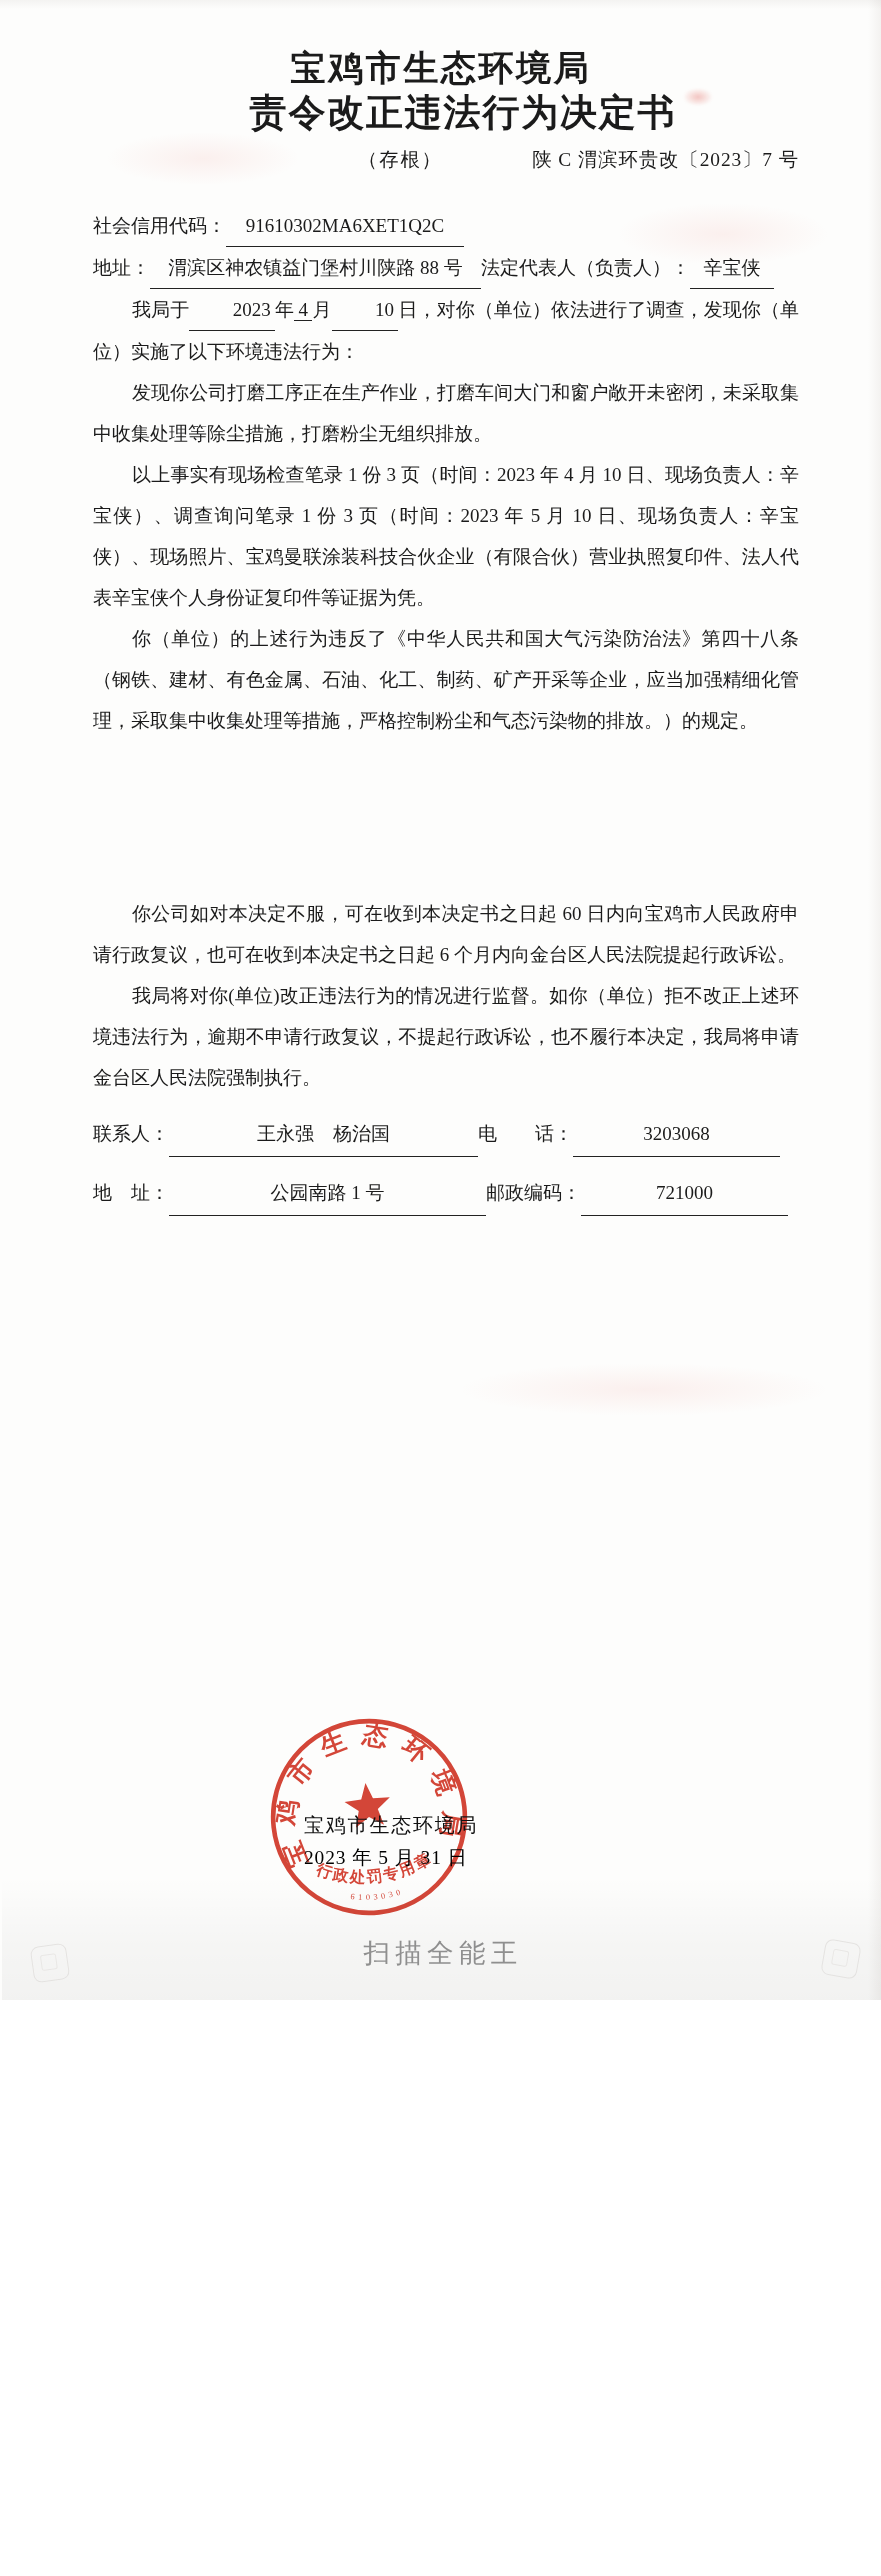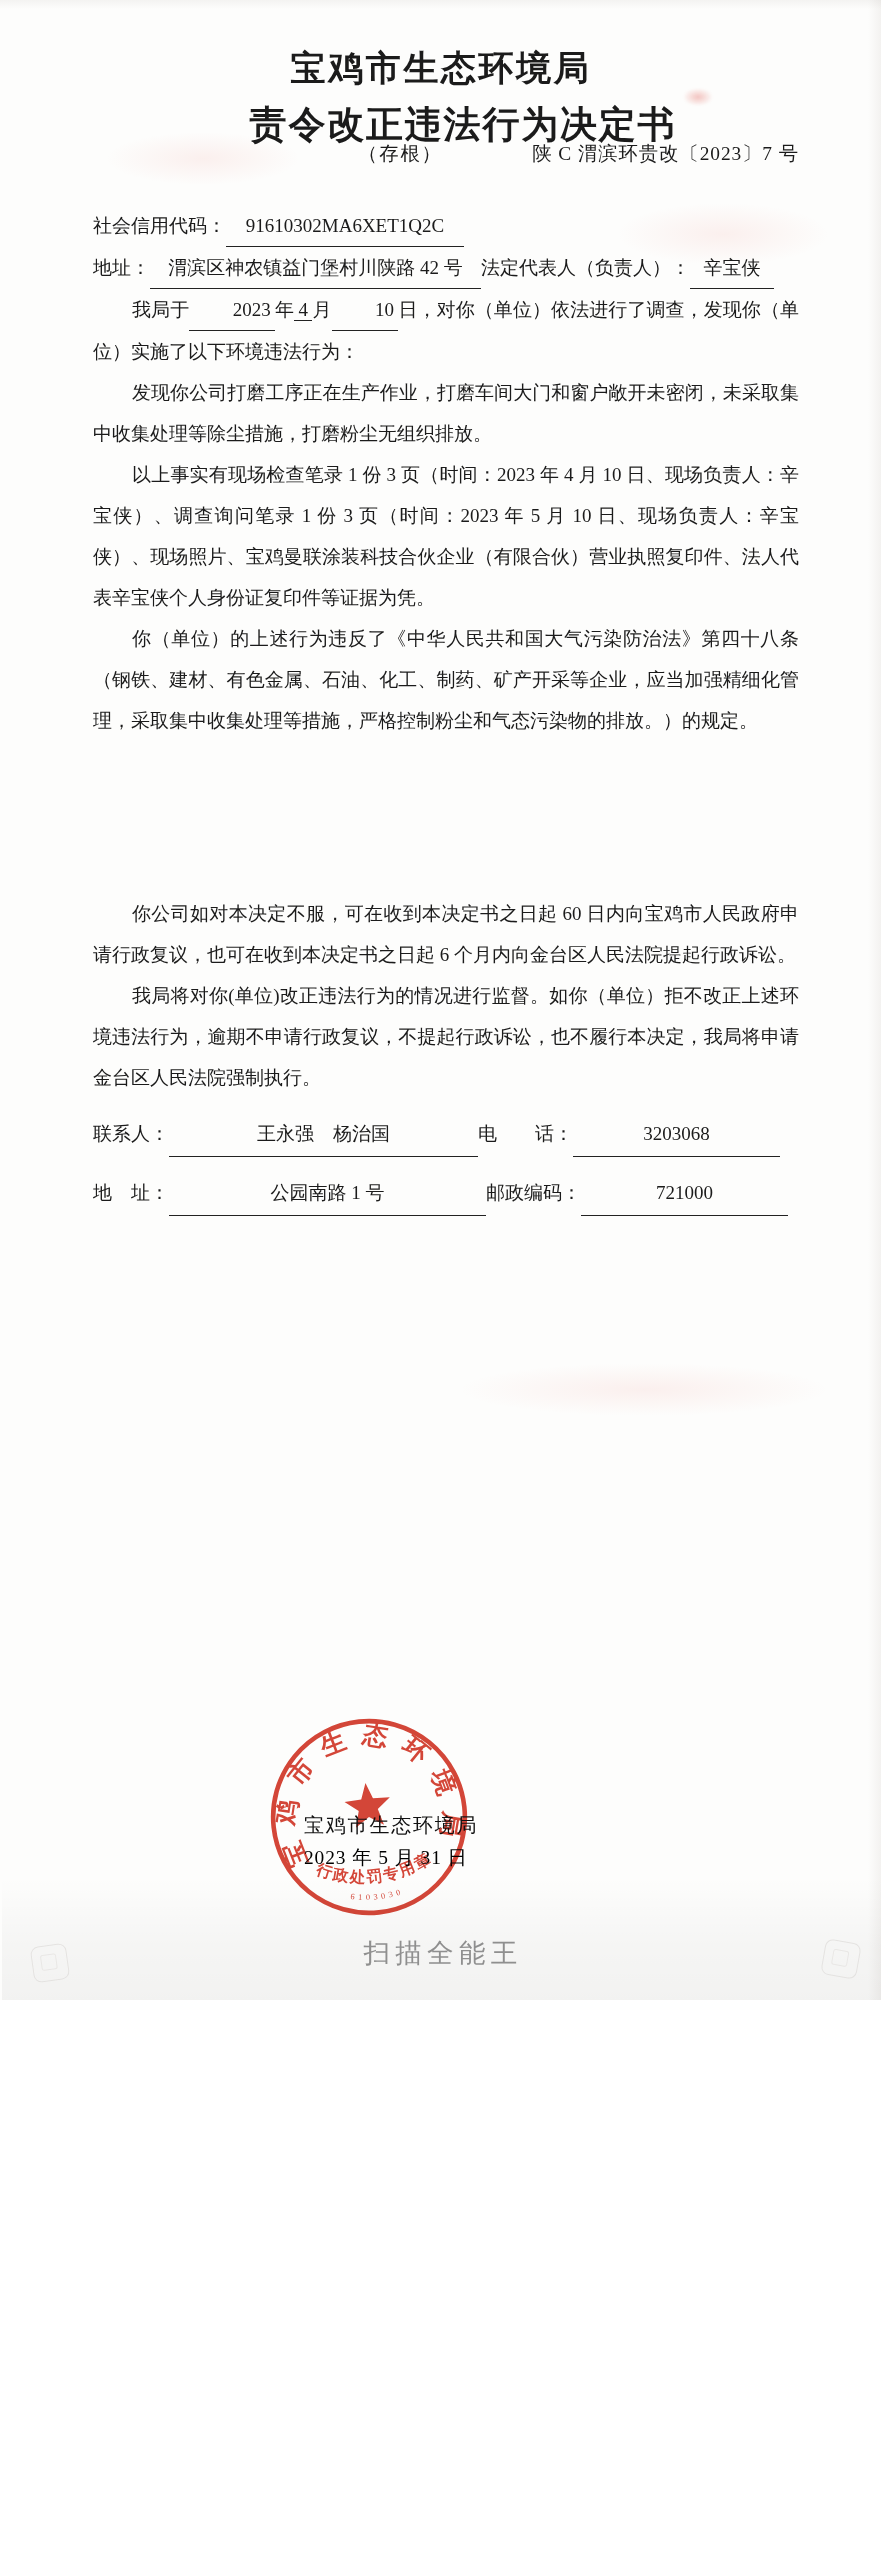--- a/index.html
+++ b/index.html
@@ -11,23 +11,23 @@
   .shade-top{position:absolute;top:0;left:0;width:100%;height:8.8px;
         background:linear-gradient(to bottom,rgba(120,110,100,0.07),rgba(0,0,0,0));pointer-events:none;}
   .artifact{position:absolute;border-radius:50%;pointer-events:none;
         background:radial-gradient(closest-side,rgba(230,120,110,0.10),rgba(230,120,110,0));}
   .red-mark{position:absolute;left:683px;top:88px;width:30px;height:17.6px;border-radius:50%;
         background:radial-gradient(closest-side,rgba(225,90,80,0.35),rgba(225,90,80,0));filter:blur(0.9px);}
   
   .hdr{position:absolute;top:46px;left:0;width:100%;text-align:center;}
   .title1{margin:0;font-size:35px;font-weight:700;letter-spacing:2.6px;line-height:44px;
         font-family:"Liberation Sans","DejaVu Sans",sans-serif;}
-  .title2{margin:12px;font-size:37px;font-weight:700;letter-spacing:1.8px;line-height:46px;
+  .title2{margin:0;font-size:37px;font-weight:700;letter-spacing:1.8px;line-height:46px;
         font-family:"Liberation Sans","DejaVu Sans",sans-serif;padding-left:44px;}
-  .subline{position:absolute;top:140px;left:93px;width:706px;display:flex;align-items:center;font-size:19.4px;}
+  .subline{position:absolute;top:146px;left:93px;width:706px;display:flex;align-items:center;font-size:19.4px;}
   .stub{margin-left:265px;letter-spacing:1.8px;}
   .docnum{margin-left:auto;letter-spacing:0.9px;}
   
   .doc{position:absolute;top:205px;left:93px;width:706px;}
   .line{margin:0;font-size:19px;line-height:41px;text-align:justify;}
   .ind{text-indent:39px;}
   .u{border-bottom:1.4px solid #222;padding:0 4.4px;}
   .bu{font-weight:700;border-bottom:1.8px solid #111;}
   .ib{display:inline-block;text-align:center;box-sizing:border-box;}
   .gap{height:152px;}
@@ -64,21 +64,21 @@
     <h1 class="title1">宝鸡市生态环境局</h1>
     <h1 class="title2">责令改正违法行为决定书</h1>
   </div>
   <div class="subline">
     <span class="stub">（存根）</span>
     <span class="docnum">陕 C 渭滨环贵改〔2023〕7 号</span>
   </div>
 
   <main class="doc">
     <p class="line"><span>社会信用代码：</span><span class="u ib" style="min-width: 238px;">91610302MA6XET1Q2C</span></p>
-    <p class="line"><span>地址：</span><span class="u ib" style="min-width: 331px;">渭滨区神农镇益门堡村川陕路 42 号</span><span>法定代表人（负责人）：</span><span class="u ib" style="min-width: 84px;">辛宝侠</span></p>
+    <p class="line"><span>地址：</span><span class="u ib" style="min-width: 331px;">渭滨区神农镇益门堡村川陕路 88 号</span><span>法定代表人（负责人）：</span><span class="u ib" style="min-width: 84px;">辛宝侠</span></p>
     <p class="line ind"><span>我局于</span><span class="u ib" style="min-width: 56px;">2023</span><span>年</span><span class="u">4</span><span>月</span><span class="u ib" style="min-width: 39px;">10</span><span>日，对你（单位）依法进行了调查，发现你（单位）实施了以下环境违法行为：</span></p>
     <p class="line ind"><span>发现你公司打磨工序正在生产作业，打磨车间大门和窗户敞开未密闭，未采取集中收集处理等除尘措施，打磨粉尘无组织排放。</span></p>
     <p class="line ind"><span>以上事实有现场检查笔录 1 份 3 页（时间：2023 年 4 月 10 日、现场负责人：辛宝侠）、调查询问笔录 1 份 3 页（时间：2023 年 5 月 10 日、现场负责人：辛宝侠）、现场照片、宝鸡曼联涂装科技合伙企业（有限合伙）营业执照复印件、法人代表辛宝侠个人身份证复印件等证据为凭。</span></p>
     <p class="line ind"><span>你（单位）的上述行为违反了《中华人民共和国大气污染防治法》第四十八条（钢铁、建材、有色金属、石油、化工、制药、矿产开采等企业，应当加强精细化管理，采取集中收集处理等措施，严格控制粉尘和气态污染物的排放。）的规定。</span></p>
     <div class="gap"></div>
     <p class="line ind"><span>你公司如对本决定不服，可在收到本决定书之日起 60 日内向宝鸡市人民政府申请行政复议，也可在收到本决定书之日起 6 个月内向金台区人民法院提起行政诉讼。</span></p>
     <p class="line ind"><span>我局将对你(单位)改正违法行为的情况进行监督。如你（单位）拒不改正上述环境违法行为，逾期不申请行政复议，不提起行政诉讼，也不履行本决定，我局将申请金台区人民法院强制执行。</span></p>
     <p class="line contact"><span>联系人：</span><span class="u ib" style="min-width: 309px;">王永强　杨治国</span><span>电　　话：</span><span class="u ib" style="min-width: 207px;">3203068</span></p>
     <p class="line contact"><span>地　址：</span><span class="u ib" style="min-width: 317px;">公园南路 1 号</span><span>邮政编码：</span><span class="u ib" style="min-width: 207px;">721000</span></p>
   </main>

